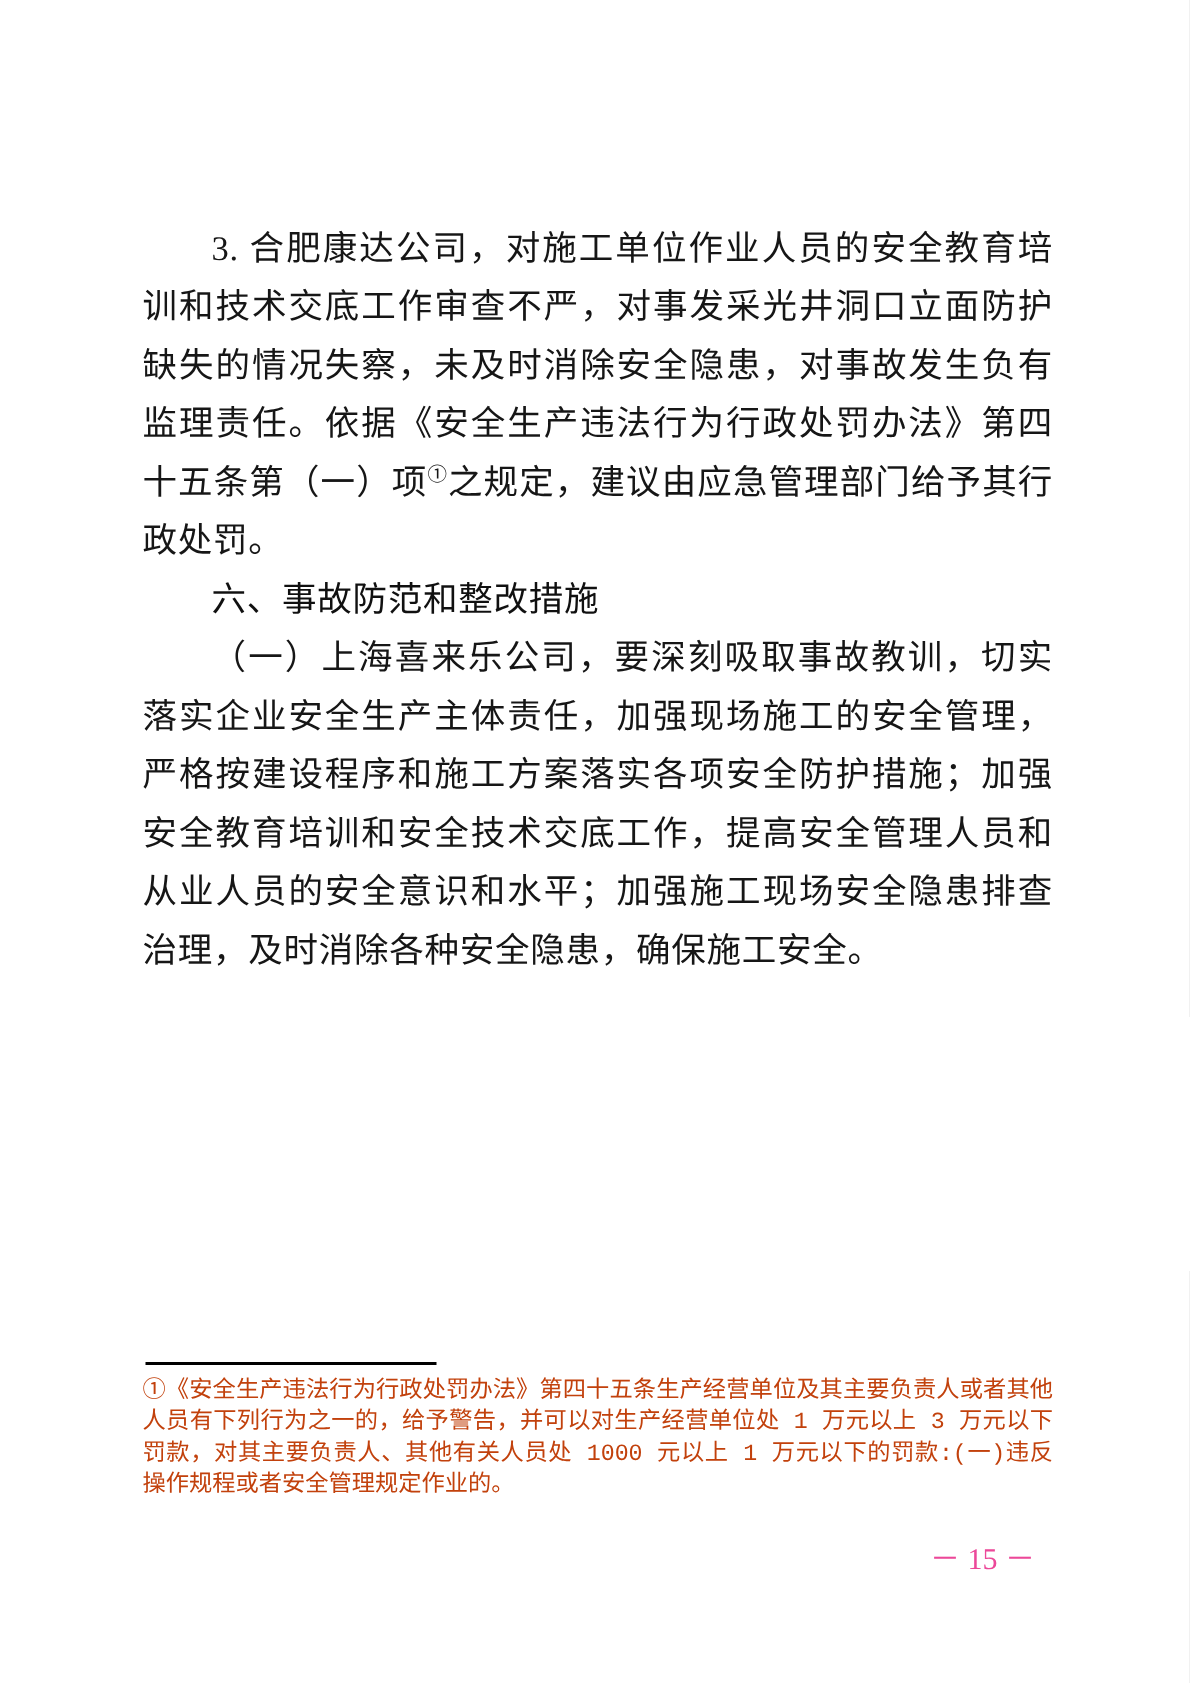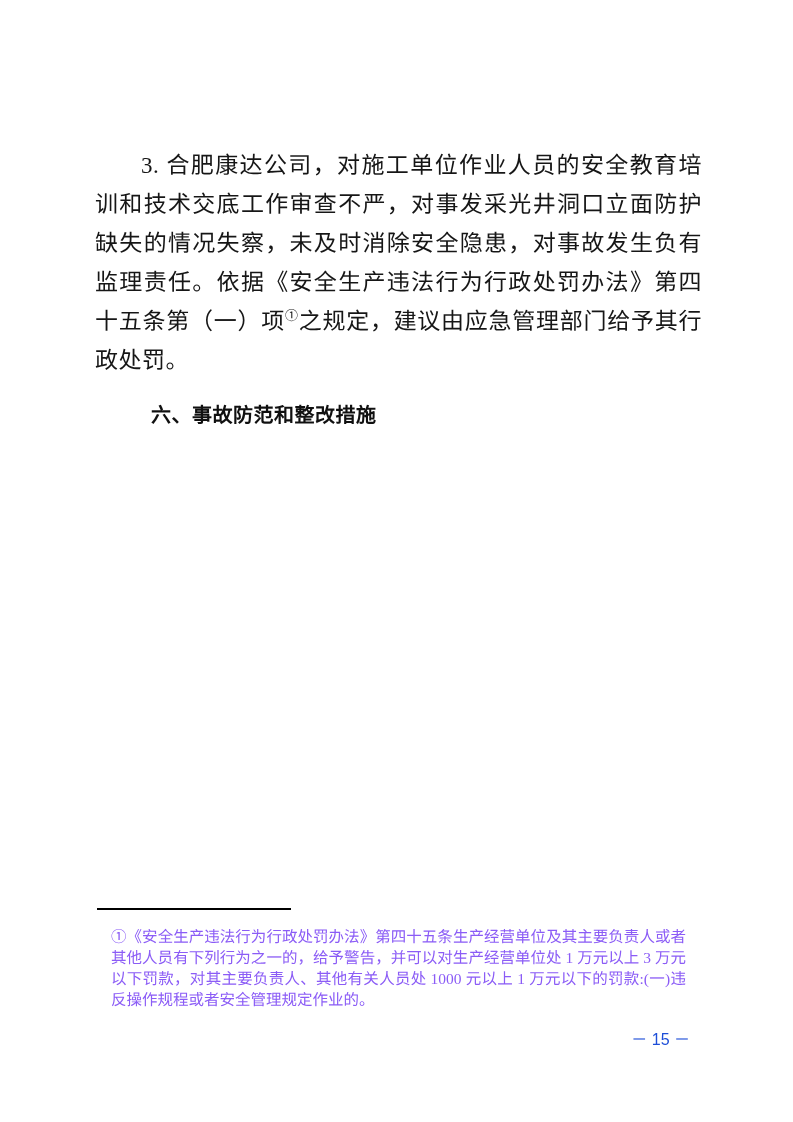--- a/index.html
+++ b/index.html
@@ -27,71 +27,72 @@
     text-indent: 2em;
     letter-spacing: 0.5px;
     color: #161616;
   }
   .body-para sup {
     font-size: 13px;
     line-height: 0;
     vertical-align: super;
   }
   .section-heading {
-    margin: 16px;
+    margin: 0;
     font-family: "Liberation Sans", sans-serif;
-    font-weight: bold;
-    font-size: 20px;
+    font-weight: normal;
+    font-size: 23px;
     line-height: 39px;
     text-indent: 2em;
     letter-spacing: 0.5px;
     color: #101010;
   }
   .footnote-area {
     position: absolute;
     left: 95px;
     top: 908px;
     width: 607px;
   }
   .footnote-rule {
     width: 194px;
     height: 2px;
     background: #000000;
     margin: 0 0 7px 2px;
   }
   .footnote-text {
-    margin: 16px;
-    font-family: Liberation Serif, serif;
+    margin: 0;
+    font-family: Liberation Mono, monospace;
     font-size: 15.5px;
     line-height: 21px;
     text-align: justify;
-    color: #8b5cf6;
+    color: #c2410c;
   }
   .page-number {
     position: absolute;
     top: 1030px;
     right: 103px;
-    font-family: Liberation Sans, sans-serif;
-    font-size: 16px;
+    font-family: Liberation Serif, serif;
+    font-size: 20px;
     line-height: 20px;
-    color: #1d4ed8;
+    color: #ec4899;
     white-space: pre;
   }
 </style>
 </head>
 <body>
 
 <div class="page">
 
   <div class="content">
 
     <p class="body-para"><span>3. 合肥康达公司，对施工单位作业人员的安全教育培训和技术交底工作审查不严，对事发采光井洞口立面防护缺失的情况失察，未及时消除安全隐患，对事故发生负有监理责任。依据《安全生产违法行为行政处罚办法》第四十五条第（一）项</span><sup>①</sup><span>之规定，建议由应急管理部门给予其行政处罚。</span></p>
 
     <h2 class="section-heading">六、事故防范和整改措施</h2>
 
+    <p class="body-para">（一）上海喜来乐公司，要深刻吸取事故教训，切实落实企业安全生产主体责任，加强现场施工的安全管理，严格按建设程序和施工方案落实各项安全防护措施；加强安全教育培训和安全技术交底工作，提高安全管理人员和从业人员的安全意识和水平；加强施工现场安全隐患排查治理，及时消除各种安全隐患，确保施工安全。</p>
 
 
   </div>
 
   <div class="footnote-area">
     <div class="footnote-rule"></div>
     <p class="footnote-text"><span>①</span><span>《安全生产违法行为行政处罚办法》第四十五条生产经营单位及其主要负责人或者其他人员有下列行为之一的，给予警告，并可以对生产经营单位处 1 万元以上 3 万元以下罚款，对其主要负责人、其他有关人员处 1000 元以上 1 万元以下的罚款:(一)违反操作规程或者安全管理规定作业的。</span></p>
   </div>
 
   <div class="page-number">－ 15 －</div>

